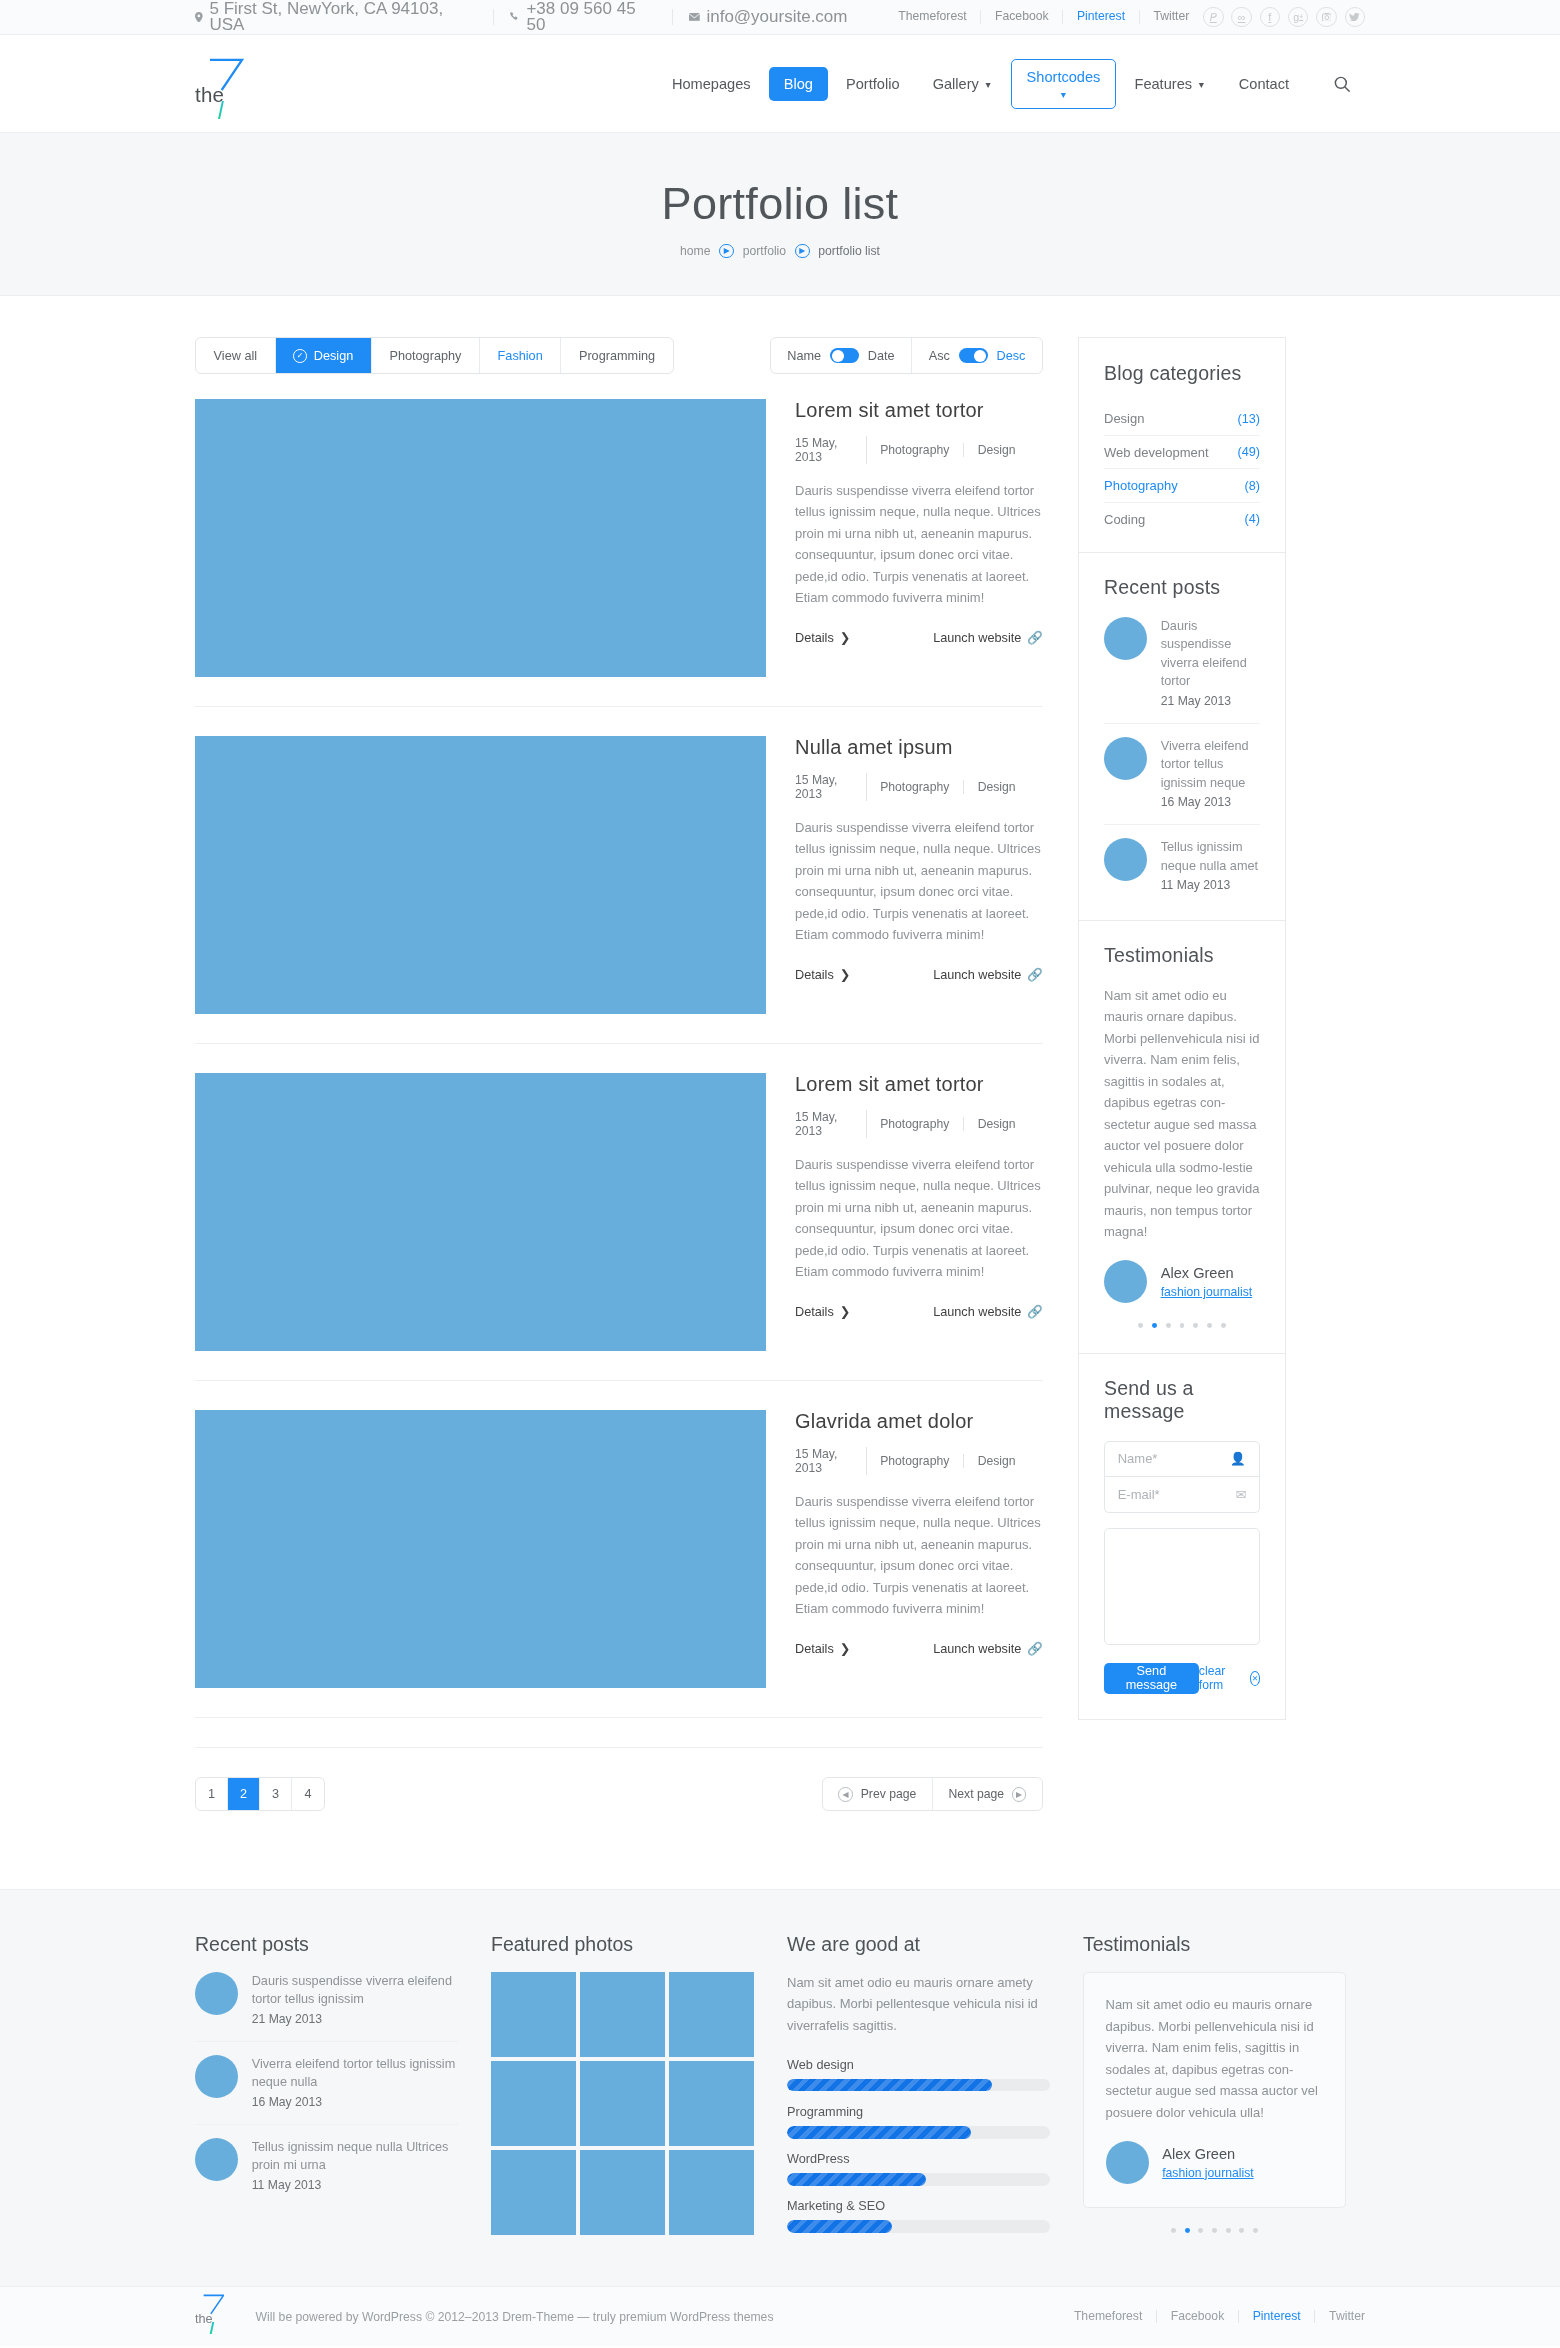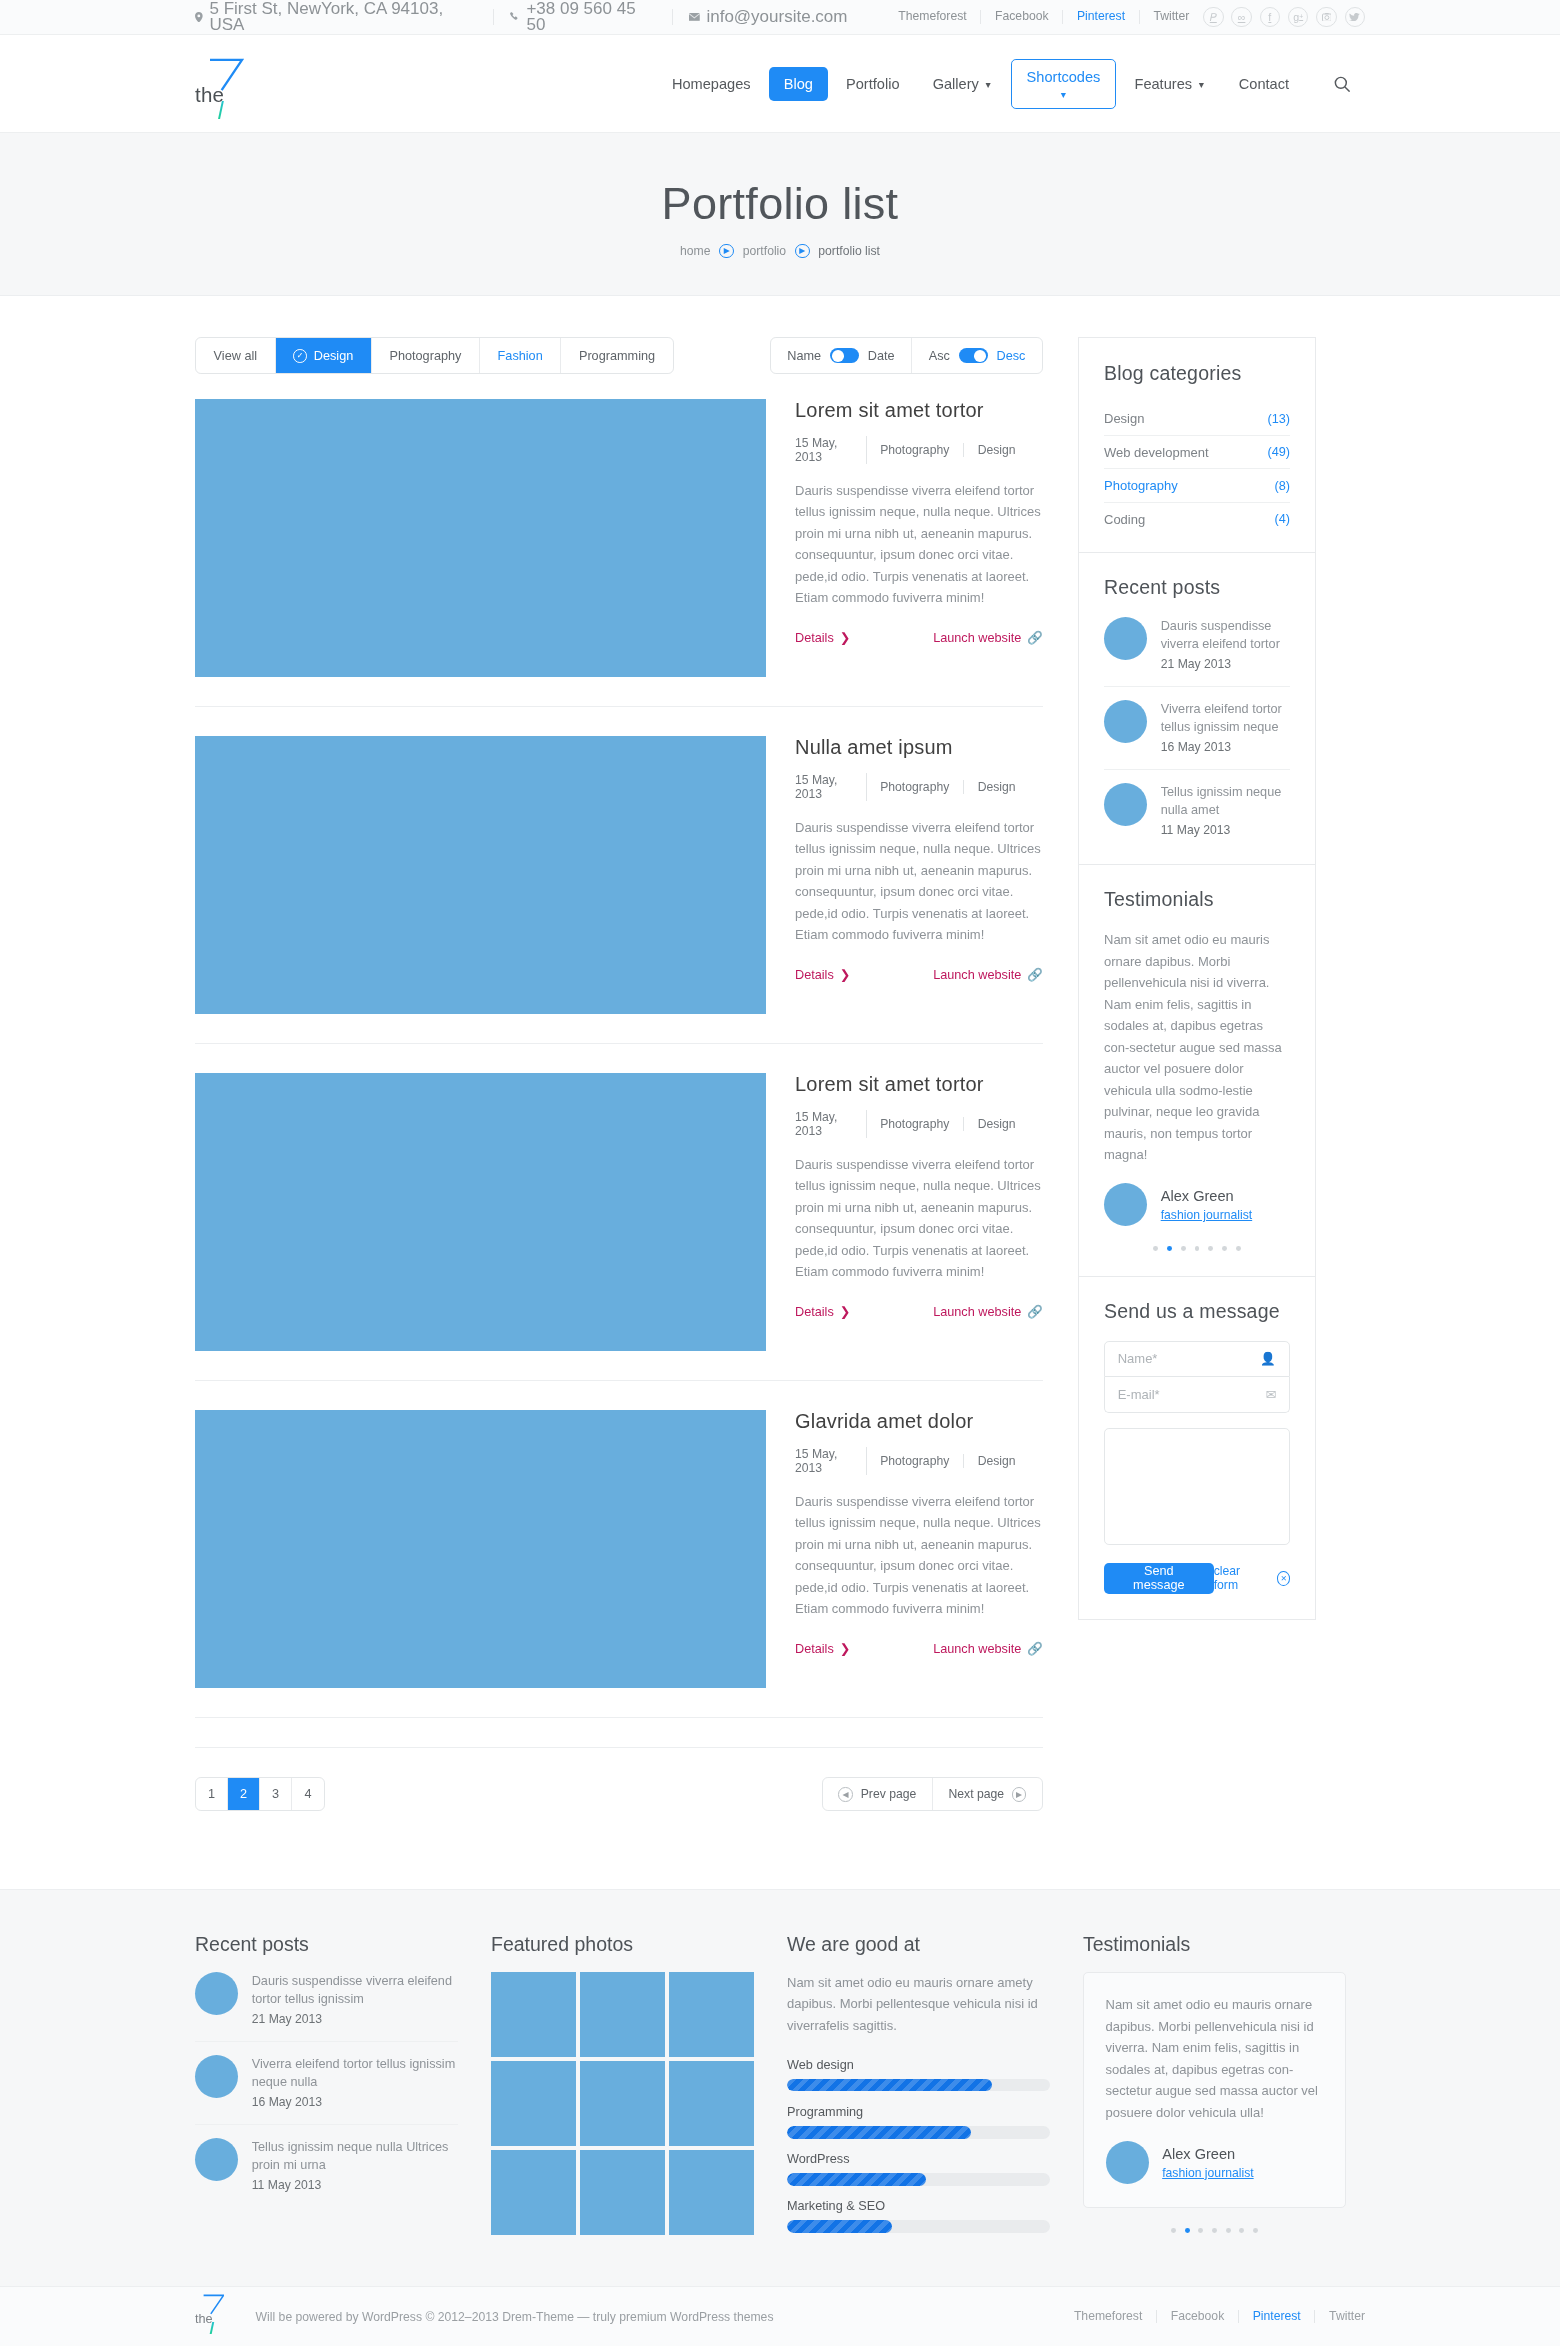--- a/index.html
+++ b/index.html
@@ -92,21 +92,21 @@
   .crumb .sep {
     width:14.6px; height:14.6px; border-radius:50%;
     border:1px solid #1f8bf5; color:#1f8bf5;
     display:flex; align-items:center; justify-content:center;
     font-size:7.8px; line-height:1;
   }
 
   
   .main { padding:41px 0 0; display:flex; gap:0; }
   .content { width:883px; padding-right:35px; }
-  .sidebar { width:238px; }
+  .sidebar { width:208px; }
 
   
   .filter-row { display:flex; align-items:flex-start; justify-content:space-between; margin-bottom:25px; }
   .pill-group {
     display:inline-flex; border:1px solid #e3e6e8; border-radius:5.9px;
     background:#fff; overflow:hidden; height:37px;
   }
   .pill {
     display:flex; align-items:center; gap:6.8px;
     padding:0 17.6px; font-size:12.7px; color:#5f6469;
@@ -146,21 +146,21 @@
   .pf-thumb { width:571px; height:278px; background:#68aedd; flex:none; }
   .pf-body { flex:1; min-width:0; }
   .pf-body h2 {
     margin:0 0 13.7px; font-weight:300; font-size:20px; color:#404040; letter-spacing:0.2px;
   }
   .meta { display:flex; align-items:center; font-size:12.2px; color:#71767b; margin-bottom:15.6px; }
   .meta span { padding-right:13.7px; margin-right:13.7px; border-right:1px solid #e2e5e7; }
   .meta span:last-child { border-right:none; }
   .pf-text { font-size:13px; line-height:21.5px; color:#8e9398; margin:0 0 21.5px; }
   .pf-links { display:flex; justify-content:space-between; align-items:center; font-size:12.7px; }
-  .pf-links a { color:#be185d; text-decoration:none; display:inline-flex; align-items:center; gap:5.9px; }
+  .pf-links a { color:#404040; text-decoration:none; display:inline-flex; align-items:center; gap:5.9px; }
 
   
   .pager-row { display:flex; justify-content:space-between; align-items:center;
     border-top:1px solid #eceef0; padding-top:29px; margin-top:9.8px; margin-bottom:45px; }
   .pg-group { display:inline-flex; border:1px solid #e3e6e8; border-radius:5.9px; overflow:hidden; background:#fff; }
   .pg {
     min-width:32px; height:32px; display:flex; align-items:center; justify-content:center;
     font-size:12.7px; color:#5f6469; border-right:1px solid #e9ebed;
   }
   .pg:last-child { border-right:none; }

